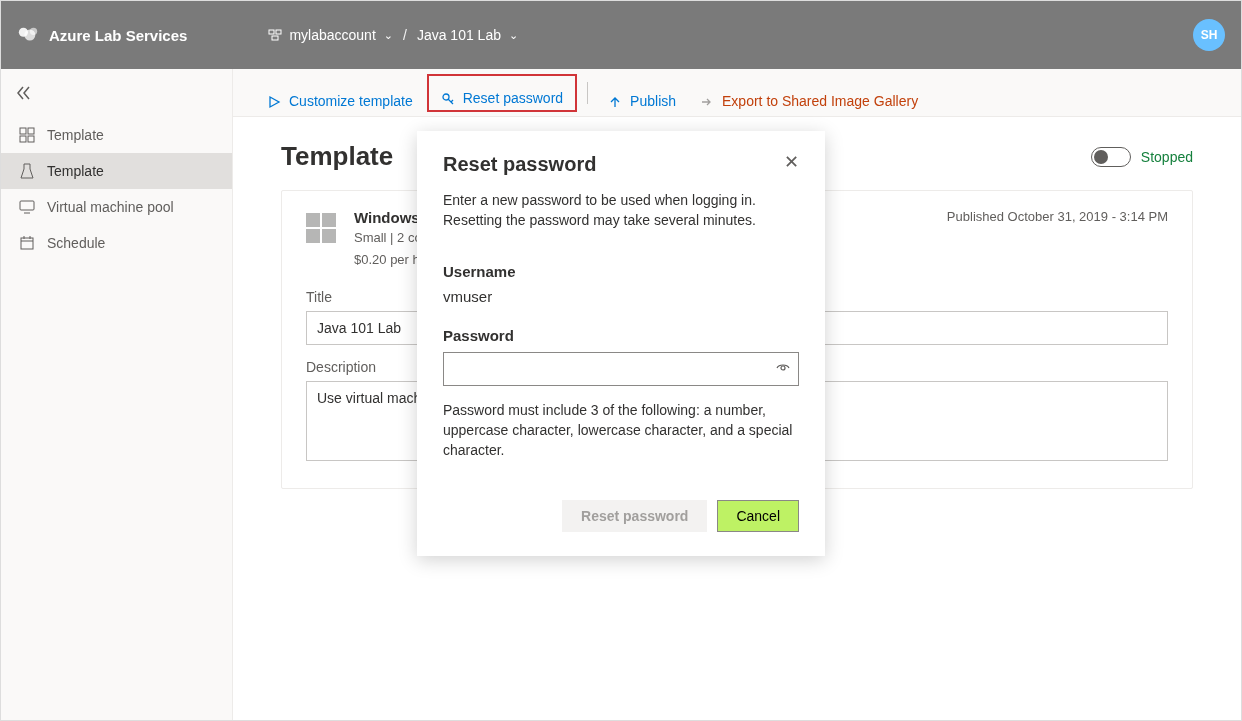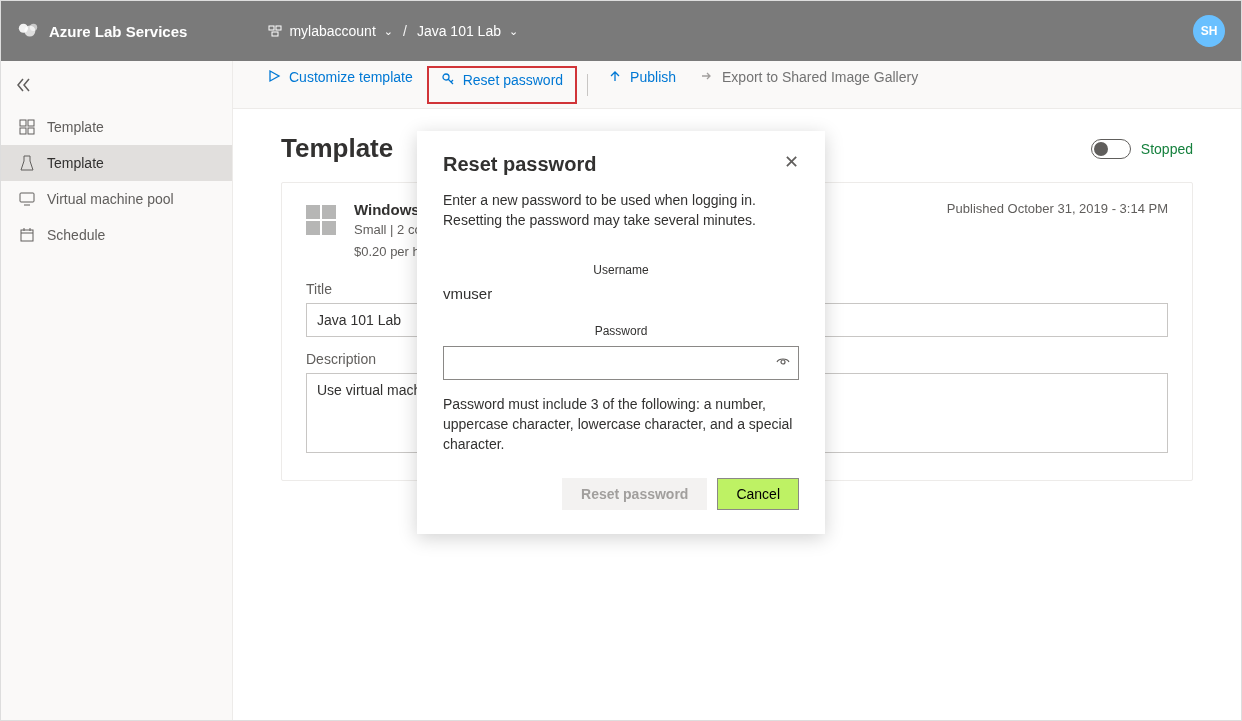--- a/index.html
+++ b/index.html
@@ -11,21 +11,21 @@
     background: #fff;
     width: 1242px;
     height: 721px;
     overflow: hidden;
     border: 1px solid #ddd;
     position: relative;
   }
 
   
   .topbar {
-    height: 60px;
+    height: 68px;
     background: #7a7a7a;
     display: flex;
     align-items: center;
     padding: 0 16px;
     color: #fff;
   }
   .logo-area { display:flex; align-items:center; gap:10px; font-weight:600; font-size:15px; }
   .logo-svg { width:22px; height:22px; }
   .breadcrumb-area { display:flex; align-items:center; margin-left:80px; gap:10px; color:#fff; font-size:14px; }
   .bc-item { display:flex; align-items:center; gap:6px; cursor:pointer; }
@@ -58,25 +58,25 @@
 
   .main { flex:1; display:flex; flex-direction:column; background:#fff; }
 
   
   .cmdbar {
     height:48px; border-bottom:1px solid #edebe9;
     display:flex; align-items:center; padding:0 24px; gap:4px;
     background:#faf9f8; font-size:14px;
   }
   .cmd-btn {
-    display:flex; align-items:flex-start; gap:8px;
+    display:flex; align-items:flex-end; gap:8px;
     height:32px; padding:0 10px; cursor:pointer; color:#323130;
   }
   .cmd-btn.blue { color:#0078d4; }
-  .cmd-btn.disabled { color:#737373; cursor:default; }
+  .cmd-btn.disabled { color:#c2410c; cursor:default; }
   .cmd-sep { width:1px; height:22px; background:#c8c6c4; margin:0 6px; }
   .cmd-btn.highlighted { border:2px solid #d13438; padding:4px 12px; height:38px; }
 
   
   .content { padding:24px 48px; overflow:auto; position:relative;}
   .page-header { display:flex; align-items:center; justify-content:space-between; margin-bottom:18px; }
   .page-title { font-size:26px; font-weight:600; color:#323130; }
   .toggle-area { display:flex; align-items:center; gap:10px; color:#15803d; font-size:14px; }
   .pill-toggle {
     width:40px; height:20px; border-radius:10px;
@@ -128,29 +128,29 @@
     width:408px;
     background:#fff;
     box-shadow:0 4px 18px rgba(0,0,0,0.18);
     padding:22px 26px 24px;
     z-index:10;
   }
   .modal-header { display:flex; align-items:flex-start; justify-content:space-between; margin-bottom:14px;}
   .modal-title { font-size:20px; font-weight:600; }
   .close-x { font-size:18px; cursor:pointer; color:#605e5c; line-height:1; }
   .modal-desc { font-size:14px; color:#323130; line-height:1.45; margin-bottom:32px;}
-  .modal-label { font-size:12px; font-weight:400; margin-bottom:8px; display:block;text-align:center; }
+  .modal-label { font-size:15px; font-weight:700; margin-bottom:8px; display:block; }
   .modal-value { font-size:15px; color:#323130; margin-bottom:22px; }
   .pw-field { position:relative; margin-bottom:14px; }
   .pw-input {
     width:100%; height:34px; border:1px solid #8a8886;
     padding:0 32px 0 10px; font:inherit;
   }
   .eye-icon { position:absolute; right:8px; top:8px; font-size:14px; color:#605e5c; cursor:pointer; }
-  .pw-hint { font-size:14px; color:#323130; line-height:1.45; margin-bottom:24px; }
+  .pw-hint { font-size:14px; color:#323130; line-height:1.45; margin-bottom:40px; }
   .modal-actions { display:flex; justify-content:flex-end; gap:10px; }
   .btn {
     height:32px; padding:0 18px; font:inherit; font-size:14px;
     border:1px solid #8a8886; background:#bef264; cursor:pointer;
   }
   .btn.primary-disabled {
     background:#f3f2f1; color:#a19f9d; border:1px solid #f3f2f1; font-weight:600;
     cursor:default;
   }
 </style>

